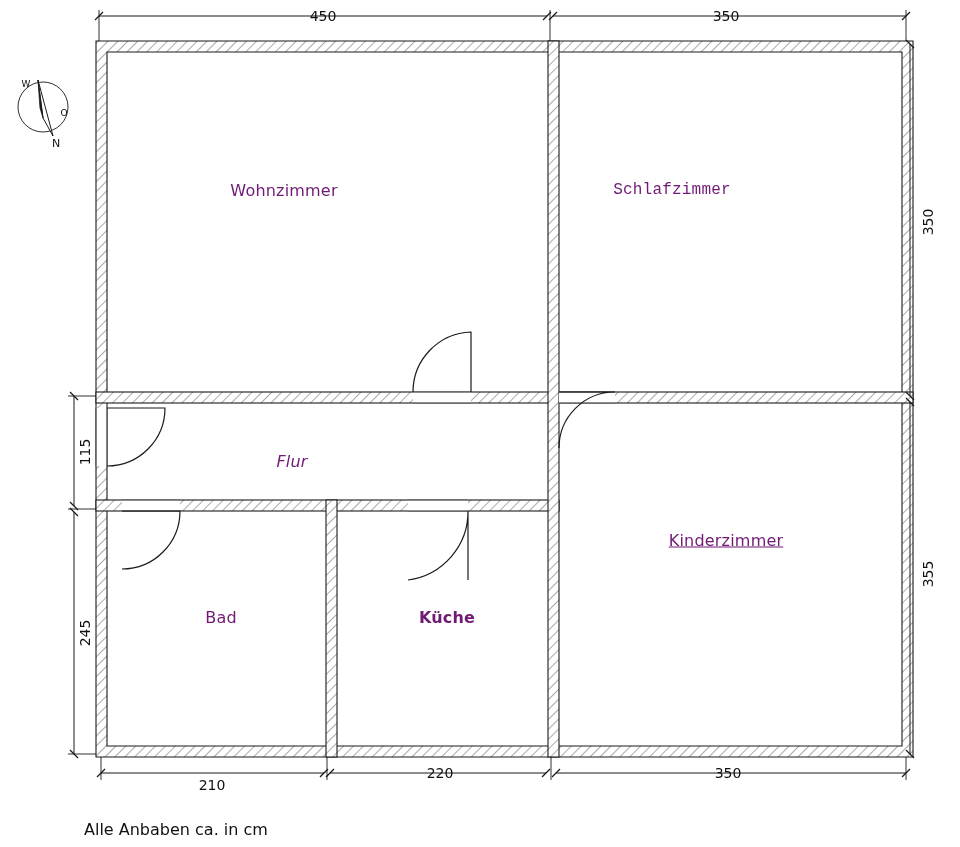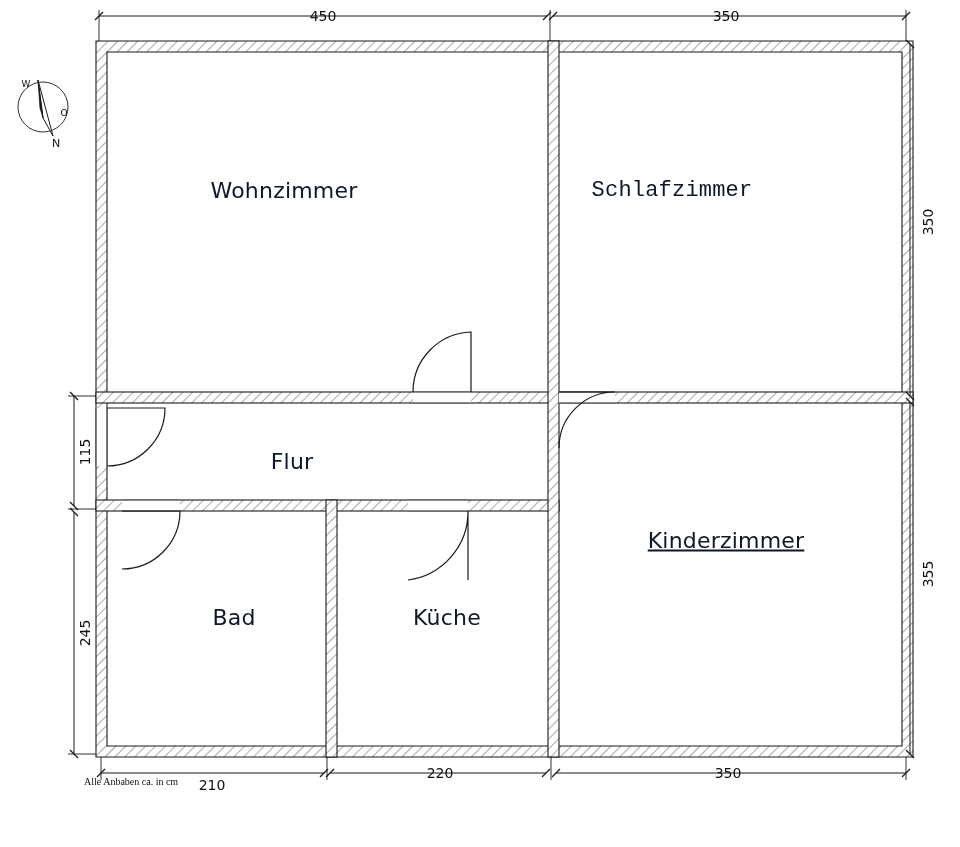--- a/index.html
+++ b/index.html
@@ -17,43 +17,42 @@
   }
   #floorplan {
     position: absolute;
     left: 0;
     top: 0;
     width: 960px;
     height: 847px;
   }
   .room-label {
     position: absolute;
-    font-size: 22px;
-    color: #0f172a;
+    font-size: 16px;
+    color: #701a75;
     white-space: nowrap;
     transform: translate(-50%, -50%);
     letter-spacing: 0.2px;
   }
   .dim-label {
     position: absolute;
     font-size: 14px;
     color: #111;
     white-space: nowrap;
     transform: translate(-50%, -50%);
   }
   .dim-label.vert {
     transform: translate(-50%, -50%) rotate(-90deg);
   }
   .footnote {
     position: absolute;
     left: 84px;
-    top: 776px;
-    font-size: 10px;
+    top: 820px;
+    font-size: 16px;
     color: #111;
-    font-family: Liberation Serif, serif;
   }
   .compass-label {
     position: absolute;
     font-size: 11px;
     color: #111;
     transform: translate(-50%, -50%);
   }
 </style>
 </head>
 <body>
@@ -151,24 +150,24 @@
   <g>
     <circle cx="43" cy="107" r="25" fill="none" stroke="#1a1a1a" stroke-width="0.9"></circle>
     <path d="M38,80 L53,136 L43,118 Z" fill="#ffffff" stroke="#1a1a1a" stroke-width="1"></path>
     <path d="M38,80 L43,118 L40,108 Z" fill="#1a1a1a" stroke="#1a1a1a" stroke-width="0.8"></path>
   </g>
 </svg>
 
 <div>
   <div class="room-label" style="left:284px; top:190px;">Wohnzimmer</div>
   <div class="room-label" style="left:672px; top:190px;font-family:Liberation Mono, monospace;">Schlafzimmer</div>
-  <div class="room-label" style="left:292px; top:461px;">Flur</div>
+  <div class="room-label" style="left:292px; top:461px;font-style:italic;">Flur</div>
   <div class="room-label" style="left:726px; top:540px;text-decoration:underline;">Kinderzimmer</div>
-  <div class="room-label" style="left:234px; top:617px;">Bad</div>
-  <div class="room-label" style="left:447px; top:617px;">Küche</div>
+  <div class="room-label" style="left:221px; top:617px;">Bad</div>
+  <div class="room-label" style="left:447px; top:617px;font-weight:bold;">Küche</div>
 </div>
 
 <div>
   <div class="dim-label" style="left:323px; top:16px;text-align:center;">450</div>
   <div class="dim-label" style="left:726px; top:16px;">350</div>
 
   <div class="dim-label vert" style="left:928px; top:222px;">350</div>
   <div class="dim-label vert" style="left:928px; top:574px;">355</div>
 
   <div class="dim-label vert" style="left:85px; top:452px;">115</div>

